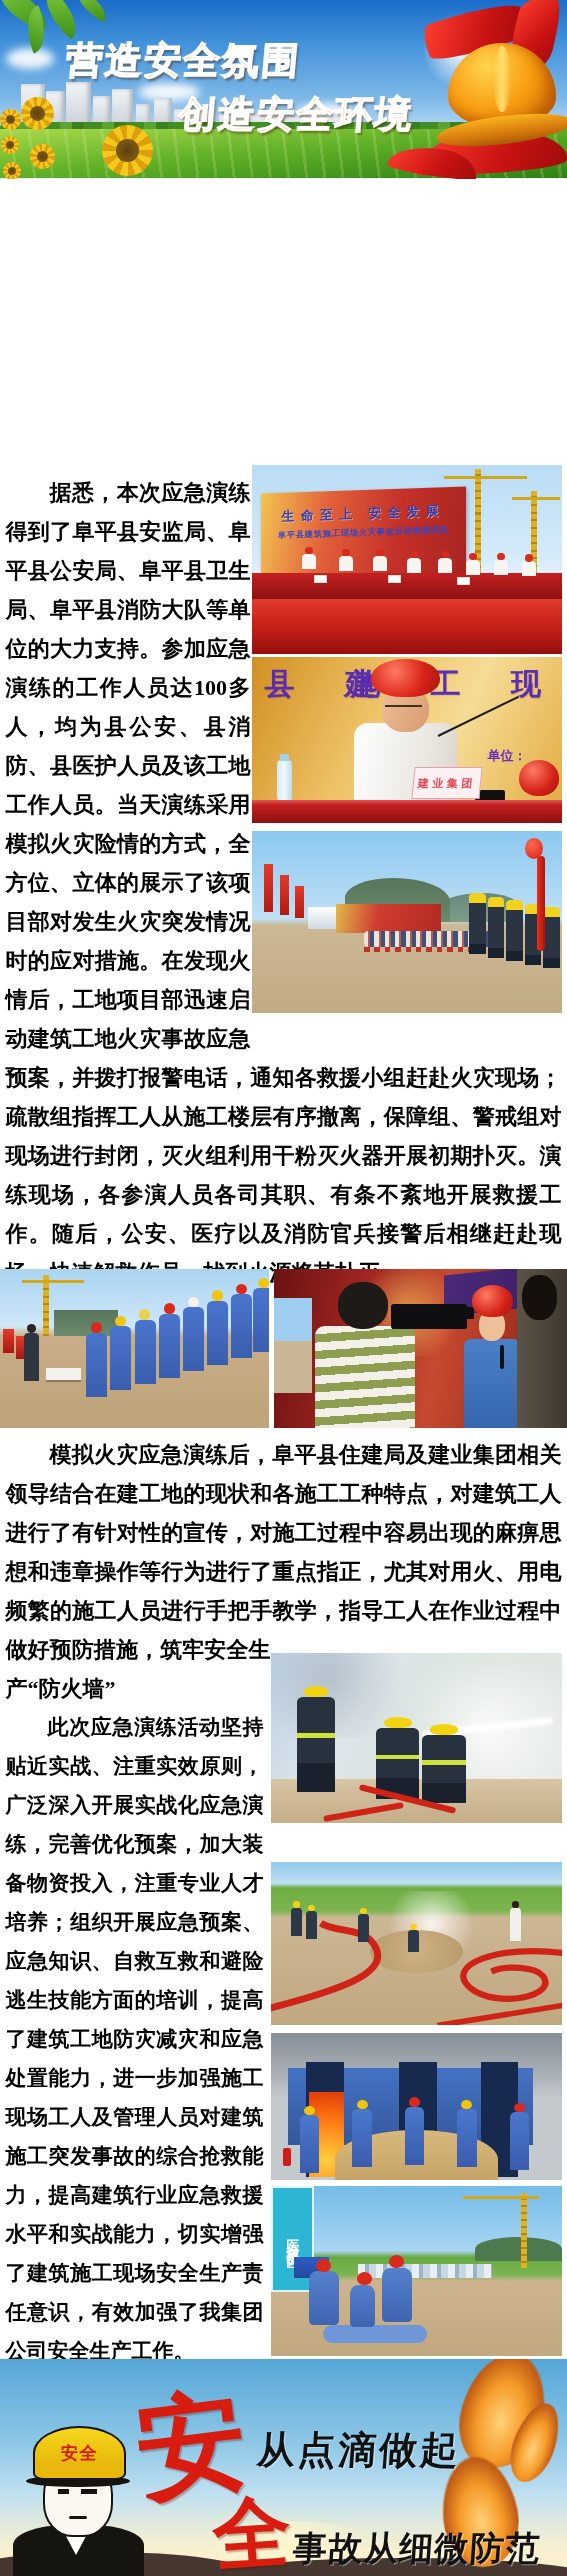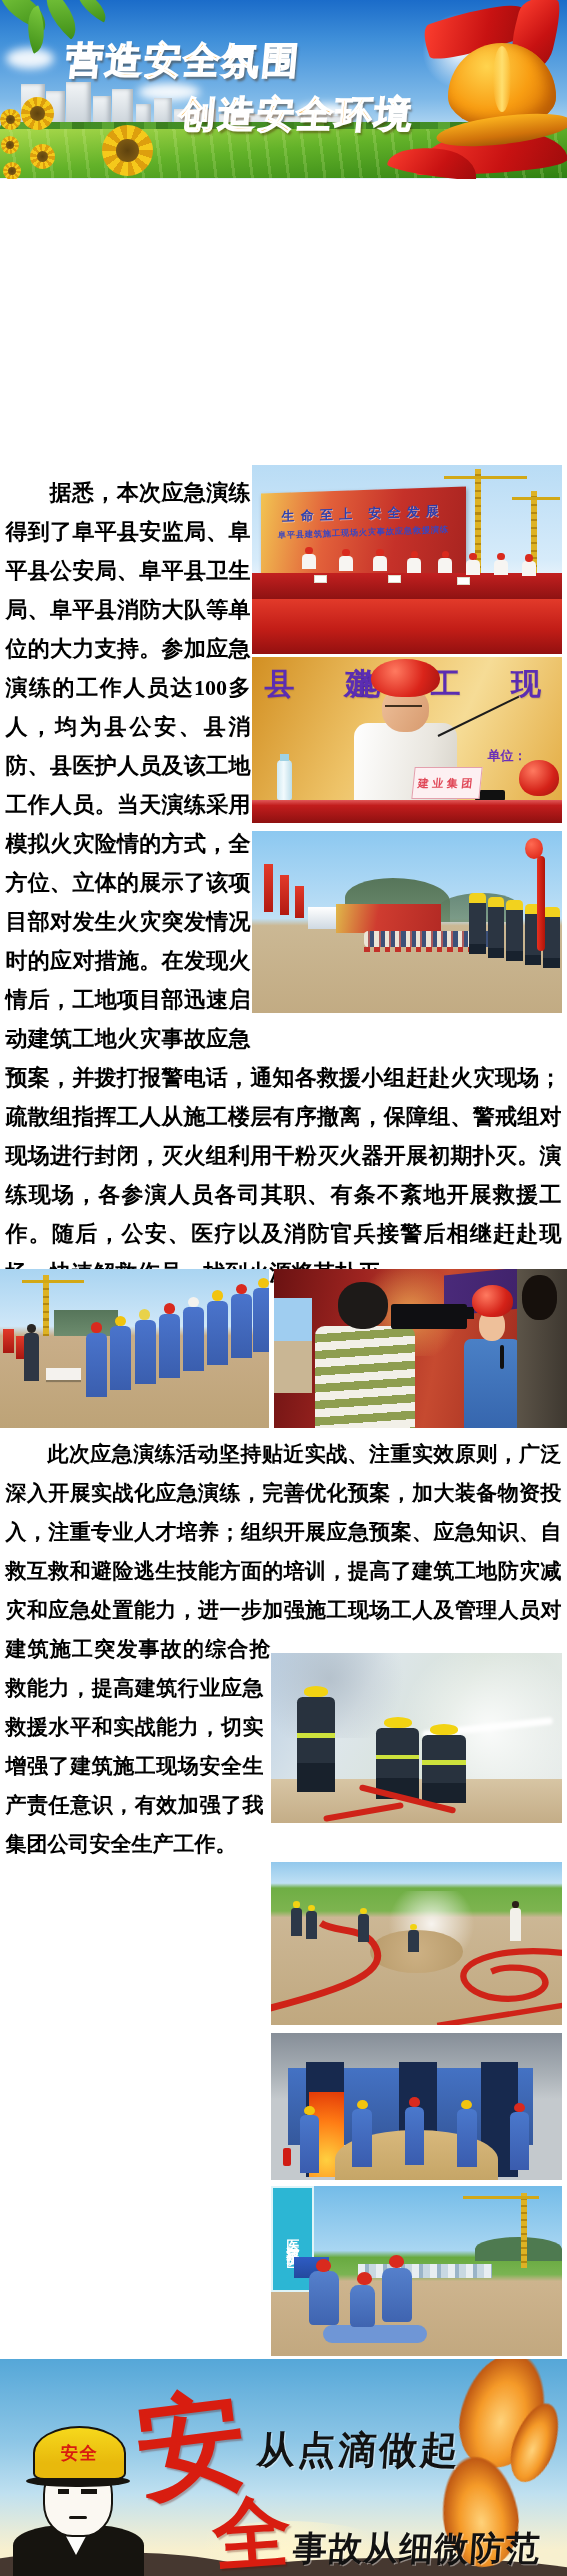--- a/index.html
+++ b/index.html
@@ -259,20 +259,21 @@
   </header>
 
 
   <div id="sec2">
     <div class="sp"></div>
     <p class="para">据悉，本次应急演练得到了阜平县安监局、阜平县公安局、阜平县卫生局、阜平县消防大队等单位的大力支持。参加应急演练的工作人员达100多人，均为县公安、县消防、县医护人员及该工地工作人员。当天演练采用模拟火灾险情的方式，全方位、立体的展示了该项目部对发生火灾突发情况时的应对措施。在发现火情后，工地项目部迅速启动建筑工地火灾事故应急预案，并拨打报警电话，通知各救援小组赶赴火灾现场；疏散组指挥工人从施工楼层有序撤离，保障组、警戒组对现场进行封闭，灭火组利用干粉灭火器开展初期扑灭。演练现场，各参演人员各司其职、有条不紊地开展救援工作。随后，公安、医疗以及消防官兵接警后相继赶赴现场，快速解救伤员，找到火源将其扑灭。</p>
   </div>
 
   <div id="sec34">
     <div class="sp3"></div>
+    <p id="p3" class="para">模拟火灾应急演练后，阜平县住建局及建业集团相关领导结合在建工地的现状和各施工工种特点，对建筑工人进行了有针对性的宣传，对施工过程中容易出现的麻痹思想和违章操作等行为进行了重点指正，尤其对用火、用电频繁的施工人员进行手把手教学，指导工人在作业过程中做好预防措施，筑牢安全生产“防火墙”</p>
     <div class="sp4"></div>
     <p id="p4" class="para">此次应急演练活动坚持贴近实战、注重实效原则，广泛深入开展实战化应急演练，完善优化预案，加大装备物资投入，注重专业人才培养；组织开展应急预案、应急知识、自救互救和避险逃生技能方面的培训，提高了建筑工地防灾减灾和应急处置能力，进一步加强施工现场工人及管理人员对建筑施工突发事故的综合抢救能力，提高建筑行业应急救援水平和实战能力，切实增强了建筑施工现场安全生产责任意识，有效加强了我集团公司安全生产工作。</p>
   </div>
 
   <figure class="photo" id="photo1" style="margin:0;">
     <div class="ph-part" id="p1-backdrop">
       <div class="l1">生命至上  安全发展</div>
       <div class="l2">阜平县建筑施工现场火灾事故应急救援演练</div>
     </div>
     <div class="ph-part crane-mast" style="left:72%;top:2%;height:58%;"></div>

